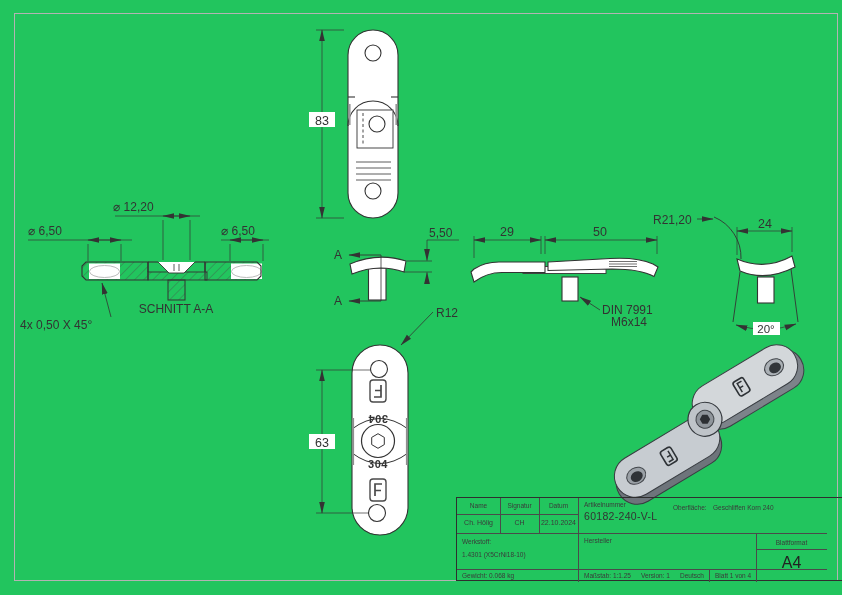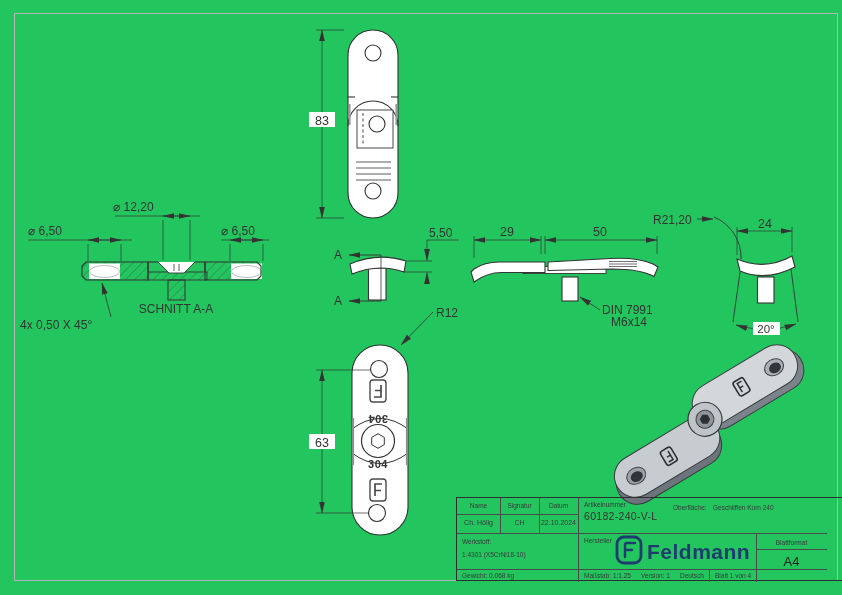--- a/index.html
+++ b/index.html
@@ -7,21 +7,21 @@
   .frame{position:absolute;left:14px;top:13px;width:822px;height:566px;border:1px solid #b3b3b3;}
   svg text{font-family:"Liberation Sans",sans-serif;fill:#333;}
   .tb{position:absolute;left:456px;top:497px;width:434px;height:84px;border:1.4px solid #2f2f2f;box-sizing:border-box;color:#3a3a3a;padding-left:40px;}
   .tb .cell{position:absolute;box-sizing:border-box;}
   .tb .lab{font-size:6.5px;}
   .tb .val{font-size:7px;}
   .line-v{position:absolute;width:0;border-left:0.8px solid #4a4a4a;}
   .line-h{position:absolute;height:0;border-top:0.8px solid #4a4a4a;}
   .ctr{text-align:center;}
   .artnr{font-size:10.5px;letter-spacing:0.3px;color:#333;}
-  .a4{font-size:13px;color:#222;}
+  .a4{font-size:16px;color:#222;}
   .logoTxt{font-size:21px;font-weight:bold;fill:#1e3c6e;letter-spacing:0.5px;}
 </style>
 </head>
 <body>
 
 <div class="stage">
   <div class="frame"></div>
 
   <svg width="842" height="595" viewBox="0 0 842 595" style="position:absolute;left:0;top:0;">
     <defs>
@@ -255,29 +255,20 @@
     <div class="cell lab" style="left:5px;top:40px;">Werkstoff:</div>
     <div class="cell lab" style="left:5px;top:53px;">1.4301 (X5CrNi18-10)</div>
     <div class="cell lab" style="left:5px;top:74px;">Gewicht: 0.068 kg</div>
 
     <div class="cell lab" style="left:127px;top:3px;">Artikelnummer</div>
     <div class="cell artnr" style="left:127px;top:12px;">60182-240-V-L</div>
     <div class="cell lab" style="left:216px;top:6px;">Oberfläche:</div>
     <div class="cell lab" style="left:256px;top:6px;">Geschliffen Korn 240</div>
 
     <div class="cell lab" style="left:127px;top:39px;">Hersteller</div>
-    <div class="cell" style="left:158px;top:37px;width:145px;height:32px;">
-      <svg width="145" height="32" viewBox="0 0 145 32">
-        <g stroke="#1e3c6e" fill="none" stroke-linecap="round" stroke-linejoin="round">
-          <rect x="2" y="2" width="24" height="26" rx="7" stroke-width="2.8"></rect>
-          <path d="M10 22 V10 Q10 8 12 8 H20 M10 15 H17" stroke-width="2.4"></path>
-        </g>
-        <text x="32" y="24" class="logoTxt">Feldmann</text>
-      </svg>
-    </div>
     <div class="cell lab ctr" style="left:299px;top:41px;width:71px;">Blattformat</div>
     <div class="cell a4 ctr" style="left:299px;top:56px;width:71px;">A4</div>
 
     <div class="cell lab" style="left:127px;top:74px;">Maßstab: 1:1.25</div>
     <div class="cell lab" style="left:184px;top:74px;">Version: 1</div>
     <div class="cell lab" style="left:223px;top:74px;">Deutsch</div>
     <div class="cell lab" style="left:258px;top:74px;">Blatt 1 von 4</div>
   </div>
 </div>
 

